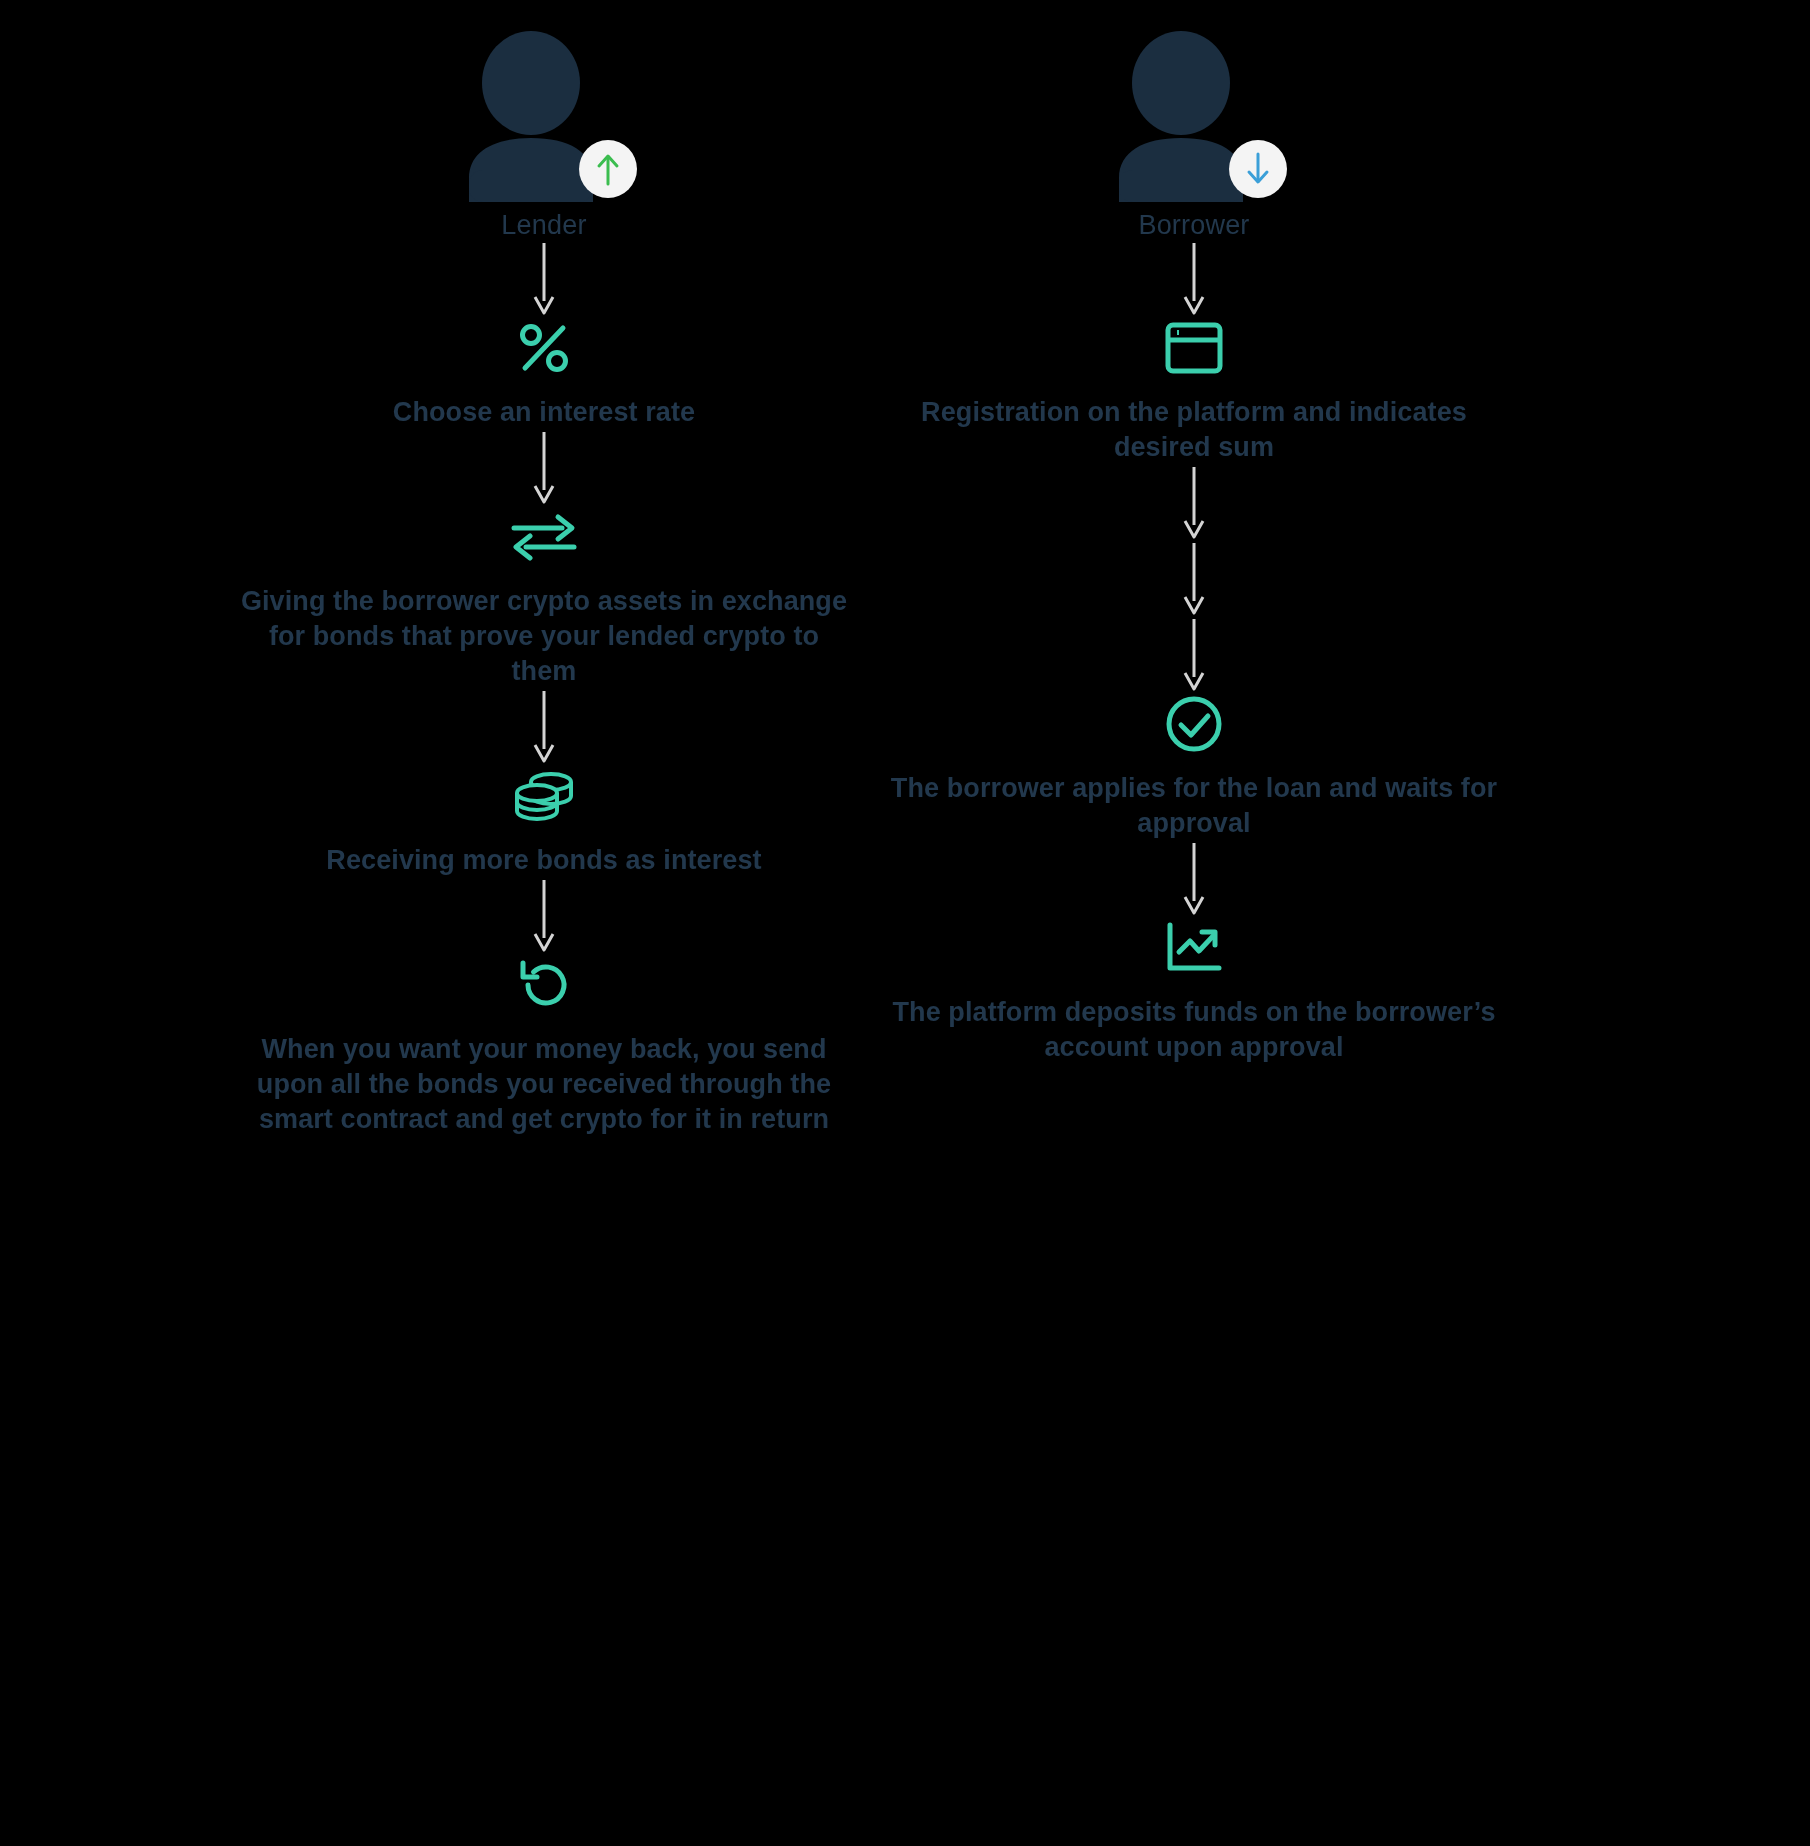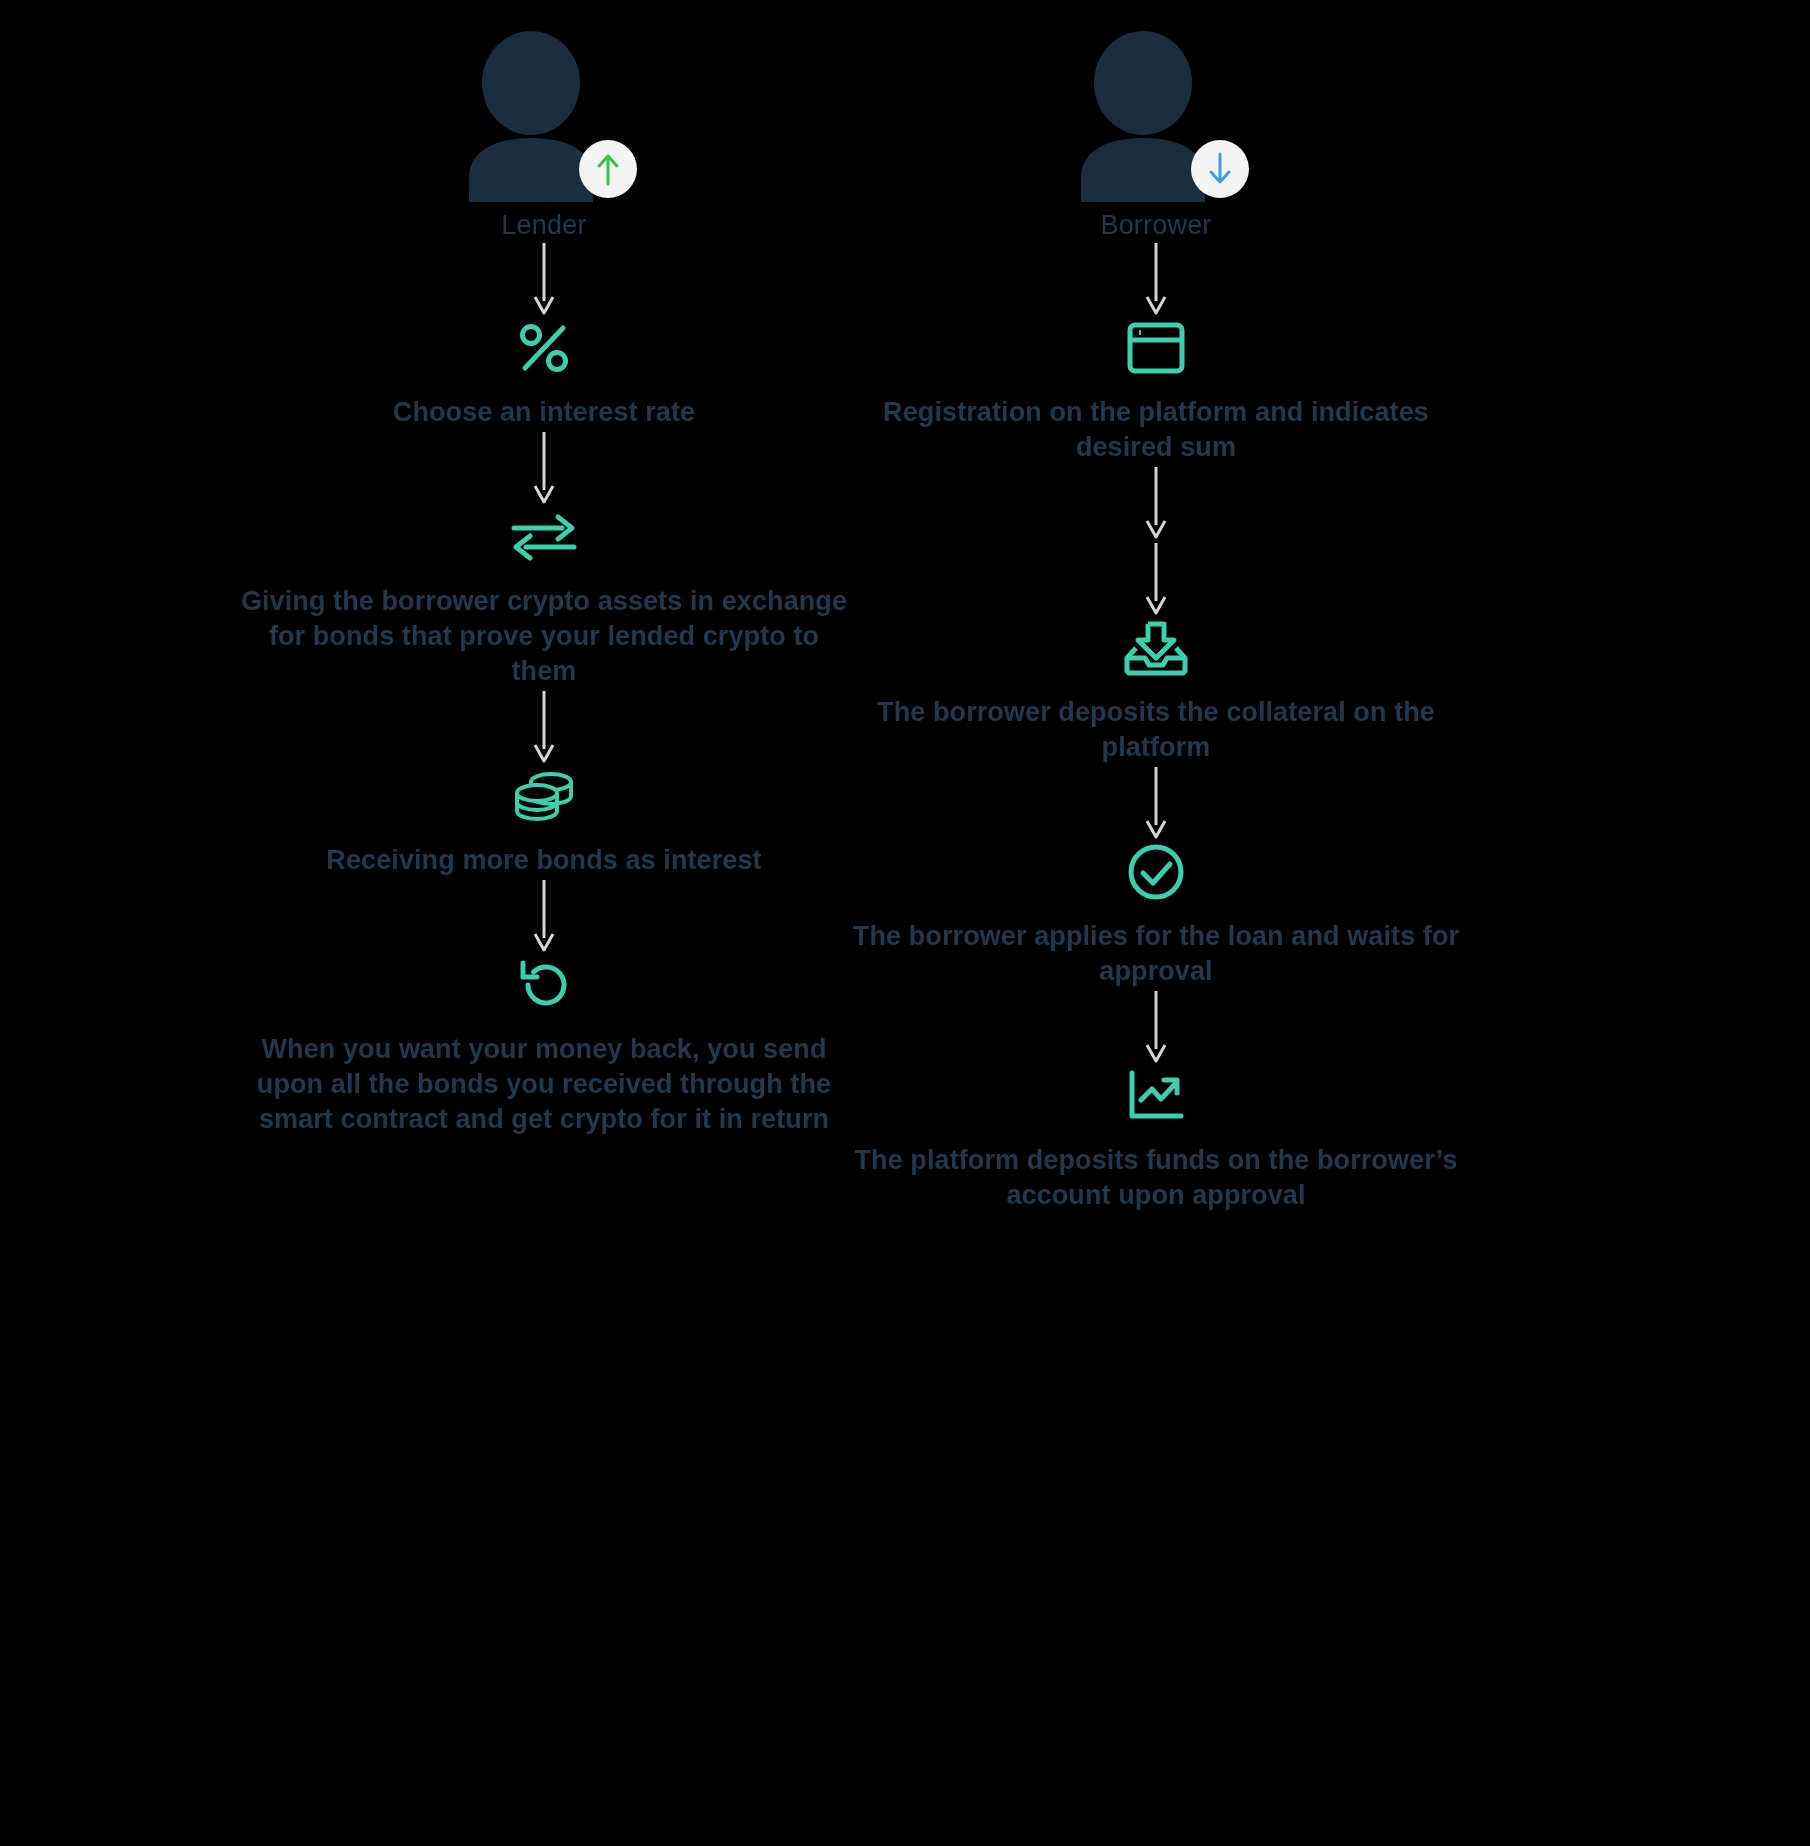--- a/index.html
+++ b/index.html
@@ -18,21 +18,21 @@
   }
   .column {
     position: absolute;
     top: 0;
     width: 700px;
     display: flex;
     flex-direction: column;
     align-items: center;
   }
   .column.left  { left: 194px; }
-  .column.right { left: 806px; }
+  .column.right { left: 844px; }
 
   
   .persona {
     display: flex;
     flex-direction: column;
     align-items: center;
     margin-top: 30px;
   }
   .avatar-wrap {
     position: relative;
@@ -239,30 +239,20 @@
     </div>
 
 
     <div class="connector">
       <svg width="26" height="76" viewBox="0 0 26 76">
           <line x1="13" y1="2" x2="13" y2="60" stroke="#d4d4d4" stroke-width="3"></line>
           <polyline points="4,56 13,72 22,56" fill="none" stroke="#d4d4d4" stroke-width="3" stroke-linejoin="round"></polyline>
         </svg>
     </div>
 
-    <div class="step">
-      <div class="step-icon">
-        <svg width="68" height="56" viewBox="0 0 68 56">
-          <polyline points="26,4 26,20 16,20 34,38 52,20 42,20 42,4 26,4" fill="none" stroke="#3bcfad" stroke-width="5" stroke-linejoin="round"></polyline>
-          <path d="M14 28 L5 38 v12 a3 3 0 0 0 3 3 h52 a3 3 0 0 0 3 -3 V38 L54 28" fill="none" stroke="#3bcfad" stroke-width="5" stroke-linejoin="round"></path>
-          <polyline points="5,38 23,38 27,45 41,45 45,38 63,38" fill="none" stroke="#3bcfad" stroke-width="5" stroke-linejoin="round"></polyline>
-        </svg>
-      </div>
-      <div class="step-text">The borrower deposits the collateral on the platform</div>
-    </div>
 
     <div class="connector">
       <svg width="26" height="76" viewBox="0 0 26 76">
           <line x1="13" y1="2" x2="13" y2="60" stroke="#d4d4d4" stroke-width="3"></line>
           <polyline points="4,56 13,72 22,56" fill="none" stroke="#d4d4d4" stroke-width="3" stroke-linejoin="round"></polyline>
         </svg>
     </div>
 
     <div class="step">
       <div class="step-icon">

